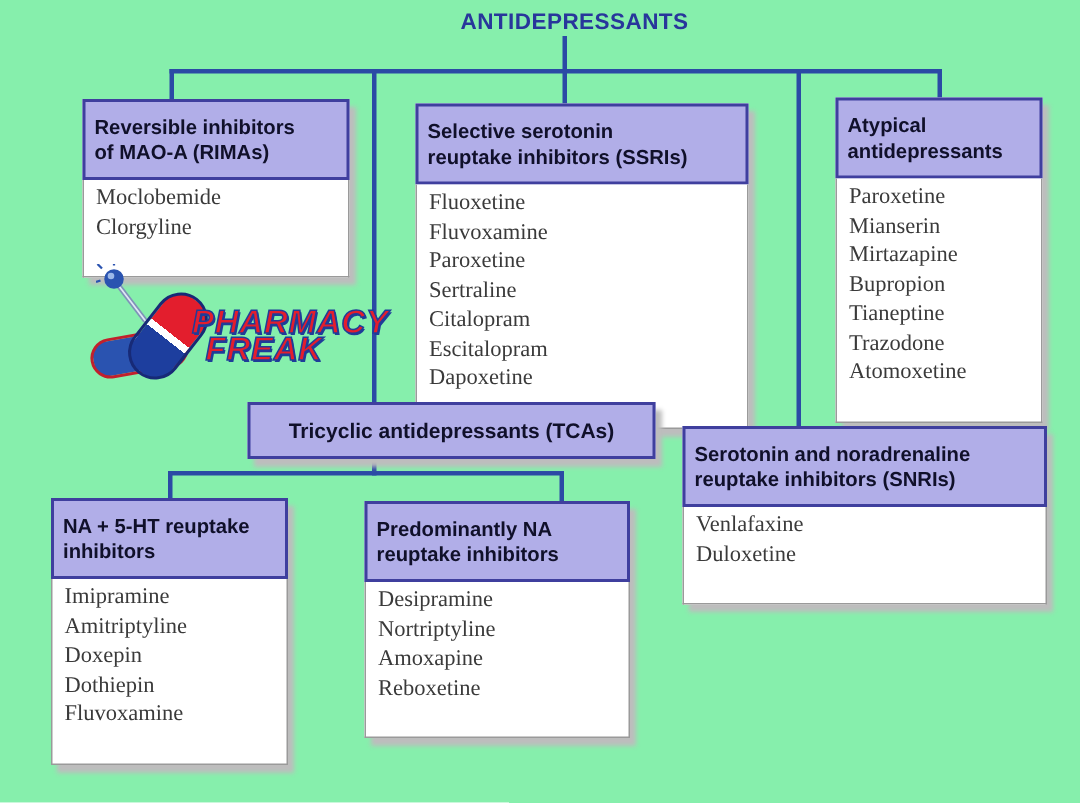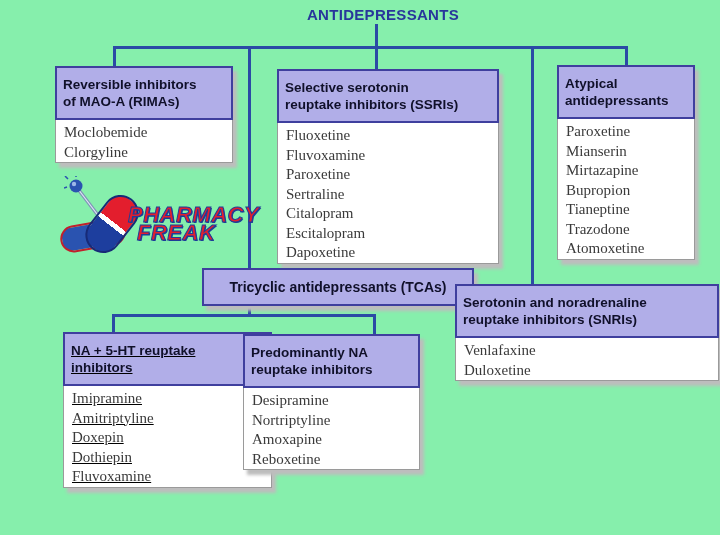--- a/index.html
+++ b/index.html
@@ -40,31 +40,31 @@
 
   .box { position:absolute; box-shadow:4px 5px 3px var(--shadow-gray); background:#fff; }
   .box-header {
     background:var(--header-fill); border:2px solid var(--header-border);
     color:var(--header-text); font-weight:bold; font-size:13.5px; line-height:17px;
     padding:8px 6px; white-space:pre-line;
   }
   .box-body {
     background:#fff; border:1px solid var(--body-border); border-top:none;
     font-family:"Liberation Serif", serif; font-size:15px; line-height:19.5px;
-    color:var(--body-text); padding:3px 8px 0 8px;
+    color:var(--body-text); padding:3px 8px 22px 8px;
   }
   .box-body .item { white-space:nowrap; }
 
   #box-rima   { left:55px;  top:66px;  width:178px; }
   #box-ssri   { left:277px; top:69px;  width:222px; }
   #box-atyp   { left:557px; top:65px;  width:138px; }
-  #box-tca    { left:165px; top:268px; width:272px;margin-left:37px; }
+  #box-tca    { left:165px; top:268px; width:272px; }
   #box-tca .box-header { text-align:center; font-size:14px; line-height:18px; }
-  #box-snri   { left:455px; top:284px; width:264px; }
-  #box-na5ht  { left:63px;  top:332px; width:209px;text-decoration:underline; }
+  #box-snri   { left:455px; top:284px; width:243px; }
+  #box-na5ht  { left:34px;  top:332px; width:158px; }
   #box-predna { left:243px; top:334px; width:177px; }
 
   
   .logo { position:absolute; left:0; top:0; }
   .capsule { position:absolute; }
   .capsule-small {
     left:60px; top:222px; width:66px; height:27px; border-radius:14px;
     border:2px solid #c1202c; transform:rotate(-10deg);
     background:linear-gradient(to right, #2a53b0 0%, #2a53b0 46%, #ffffff 46%, #ffffff 53%, #17357e 53%, #17357e 100%);
   }

